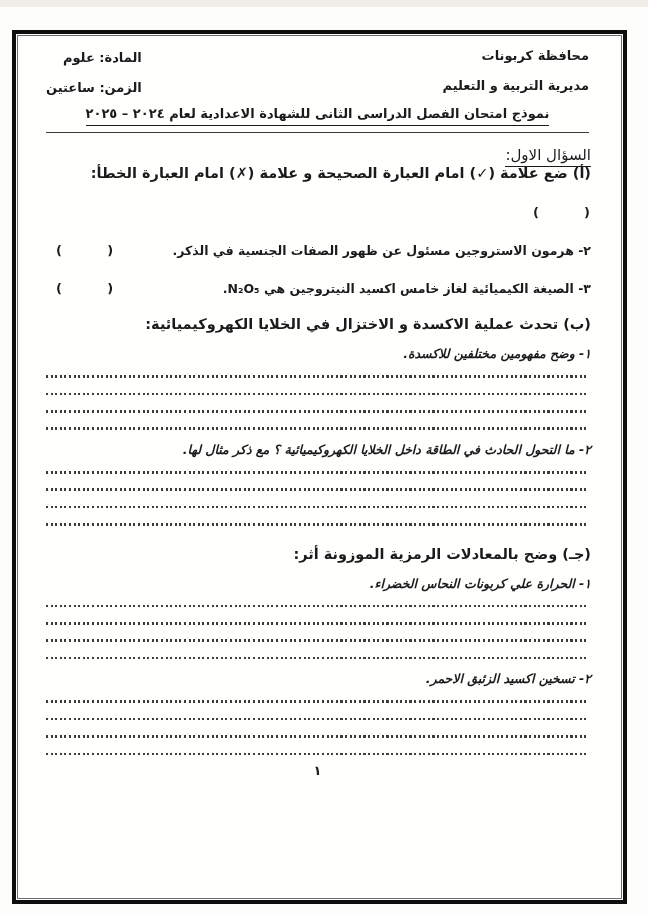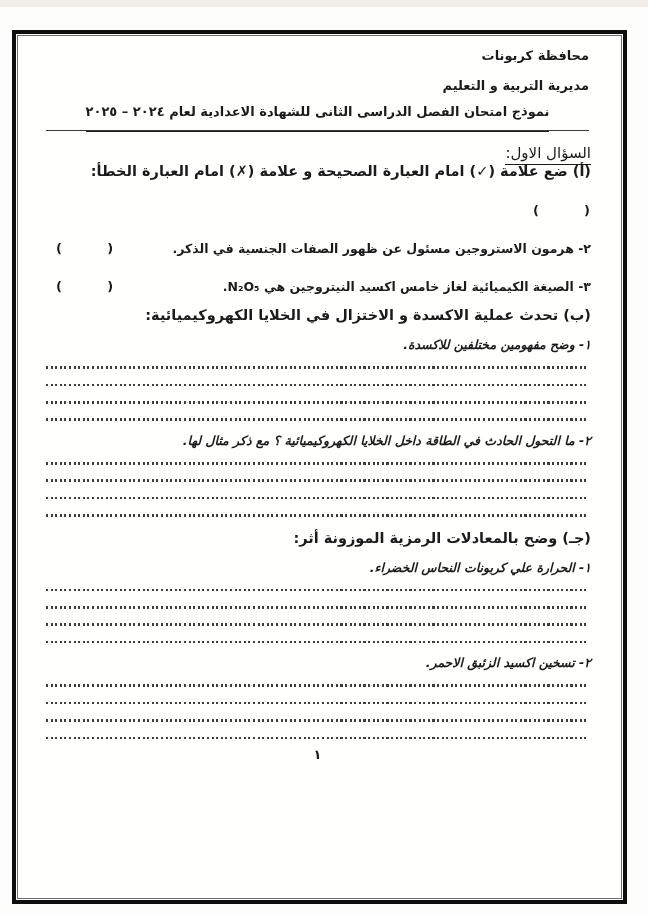--- a/index.html
+++ b/index.html
@@ -28,29 +28,29 @@
   
   .hdr{direction:rtl;padding:12px 32px 0 28px;}
   .hdr-row{display:flex;justify-content:space-between;align-items:flex-start;}
   .hdr-col{display:flex;flex-direction:column;gap:14px;}
   .hdr-col.left{align-items:flex-start;padding-top:2px;}
   .hdr-line{font-size:13px;font-weight:bold;line-height:1.25;}
   .exam-title{
     text-align:center;margin-top:9px;font-size:13px;font-weight:bold;
   }
   .exam-title span{
-    border-bottom:1.6px solid #1b1b1b;padding-bottom:12px;
+    border-bottom:1.6px solid #1b1b1b;padding-bottom:4px;
   }
   .hdr-sep{border-bottom:1.6px solid #3a3a3a;margin-top:11px;}
   
   .body{direction:rtl;padding:0 30px 0 26px;}
   .q-title{margin-top:13px;font-size:15px;font-weight:normal;}
   .q-title span{border-bottom:1.8px solid #1b1b1b;padding-bottom:2px;}
   .part-heading{font-size:14.5px;font-weight:bold;line-height:1.3;}
-  .part-heading.gap{margin-top:12px;}
+  .part-heading.gap{margin-top:19px;}
   .tf-item{
     display:flex;justify-content:space-between;align-items:baseline;
     margin-top:23px;
   }
   .tf-item:first-of-type{margin-top:27px;}
   .tf-text{font-size:12.5px;font-weight:bold;}
   .tf-blank{
     font-size:13px;font-weight:bold;white-space:pre;direction:ltr;
     margin-left:12px;letter-spacing:1px;
   }
@@ -70,20 +70,24 @@
 <body>
 
 <div class="page">
   <div class="page-inner">
 
     <header class="hdr">
       <div class="hdr-row">
         <div class="hdr-col right">
           <div class="hdr-line">محافظة كربونات</div>
           <div class="hdr-line">مديرية التربية و التعليم</div>
+        </div>
+        <div class="hdr-col left">
+          <div class="hdr-line">المادة: علوم</div>
+          <div class="hdr-line">الزمن: ساعتين</div>
         </div>
       </div>
       <div class="exam-title">
         <span>نموذج امتحان الفصل الدراسى الثانى للشهادة الاعدادية لعام ٢٠٢٤ – ٢٠٢٥</span>
       </div>
       <div class="hdr-sep"></div>
     </header>
 
     <main class="body">
 

